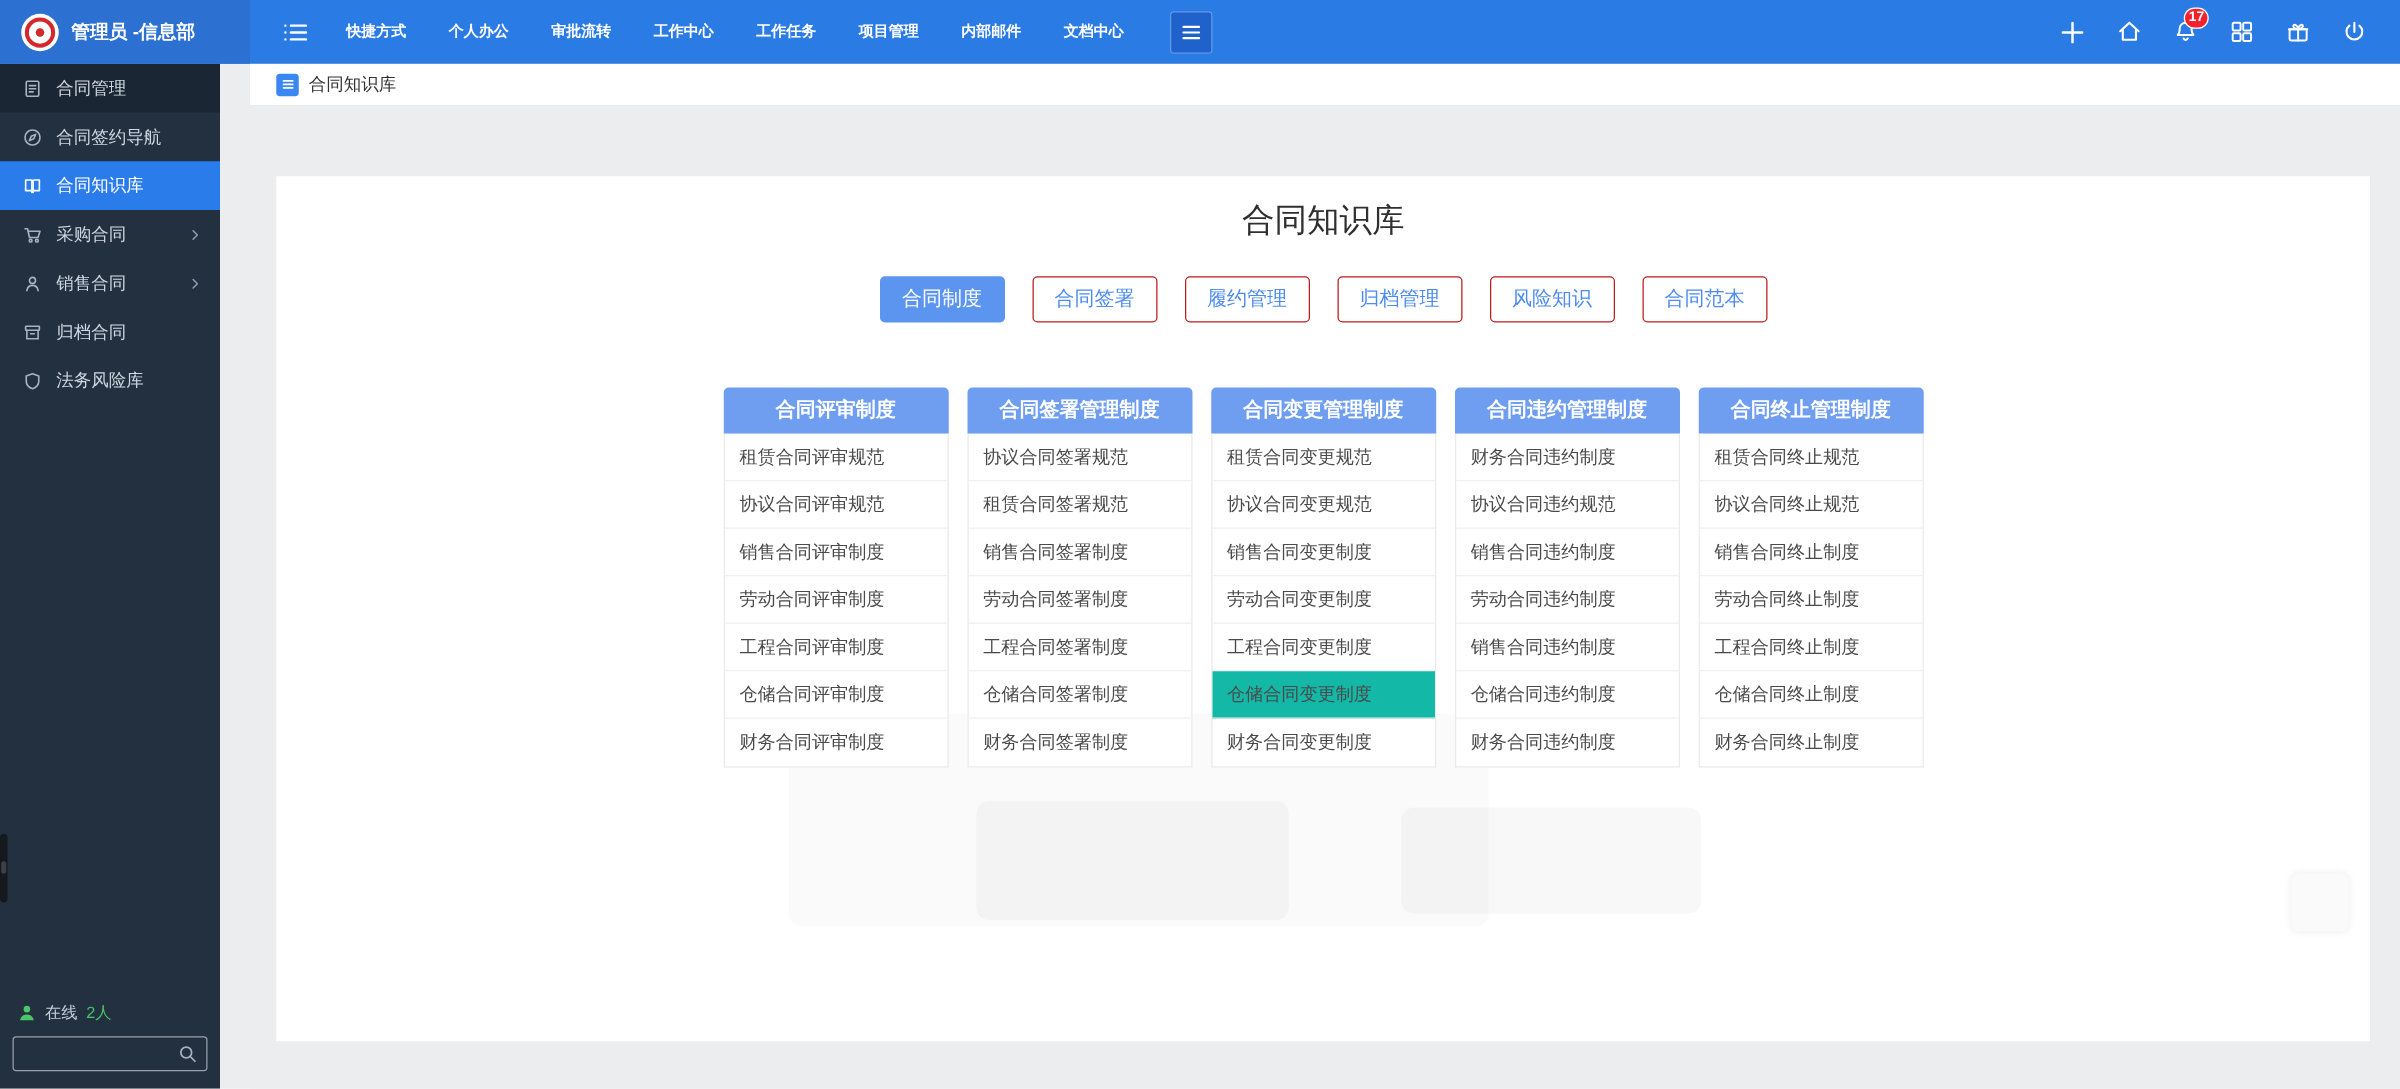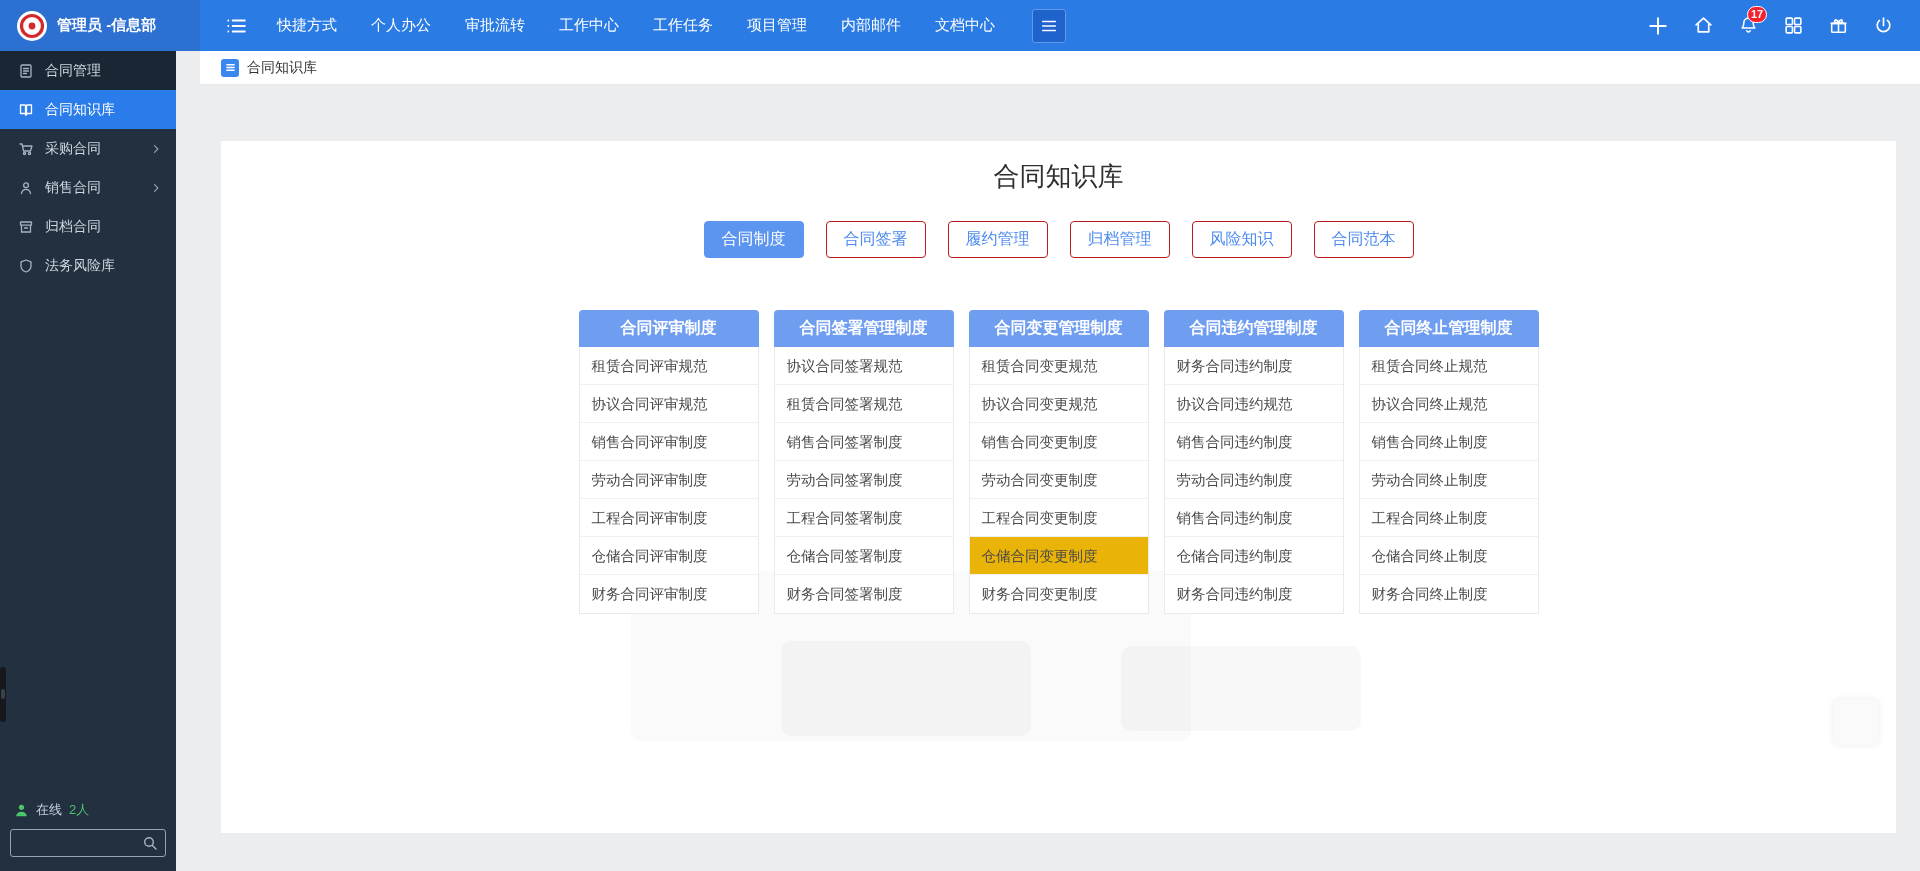--- a/index.html
+++ b/index.html
@@ -21,21 +21,21 @@
   .brand {
     width: 200px; height: 100%; background: #2c70d2; flex: none;
     display: flex; align-items: center; gap: 9px; padding-left: 16px; cursor: pointer;
   }
   .logo { width: 32px; height: 32px; flex: none; }
   .brand-user { font-size: 15px; font-weight: 600; white-space: nowrap; }
   .fold-btn { margin-left: 25px; cursor: pointer; display: flex; align-items: center; }
   .topnav { display: flex; margin-left: 13px; height: 100%; }
   .nav-item {
     padding: 0 17px; height: 100%; display: flex; align-items: center;
-    font-size: 15px; font-weight: 400; cursor: pointer; white-space: nowrap;
+    font-size: 12px; font-weight: 700; cursor: pointer; white-space: nowrap;
   }
   .more-btn {
     margin-left: 20px; width: 34px; height: 34px; border-radius: 3px;
     background: #2062cc; border: 1px solid #5f99ea;
     display: flex; align-items: center; justify-content: center; cursor: pointer;
   }
   .topbar-right {
     margin-left: auto; display: flex; align-items: center; gap: 24px; padding-right: 26px;
   }
   .tb-icon { position: relative; cursor: pointer; display: flex; align-items: flex-start; }
@@ -116,21 +116,21 @@
     height: 37px; background: #6f9ef1; border-radius: 4px 4px 0 0;
     color: #fff; font-size: 16px; font-weight: bold;
     display: flex; align-items: center; justify-content: center; white-space: nowrap;
   }
   .kcol-list { list-style: none; border: 1px solid #eaeaea; border-top: none; background: #fff; }
   .kitem {
     height: 38px; line-height: 38px; padding-left: 12px; font-size: 14.5px; color: #4a4a4a;
     border-bottom: 1px solid #f0f0f0; cursor: pointer; white-space: nowrap;
   }
   .kitem:last-child { border-bottom: none; }
-  .kitem.highlight { background: #eab308; }
+  .kitem.highlight { background: #14b8a6; }
 
   .wm { position: absolute; border-radius: 10px; background: #000; }
   .wm-1 { left: 410px; top: 430px; width: 560px; height: 170px; opacity: 0.018; }
   .wm-2 { left: 560px; top: 500px; width: 250px; height: 95px; opacity: 0.028; }
   .wm-3 { left: 900px; top: 505px; width: 240px; height: 85px; opacity: 0.028; }
   .wm-4 { left: 1612px; top: 558px; width: 46px; height: 46px; background: #fafafa; opacity: 1;
           box-shadow: 0 0 6px rgba(0,0,0,0.08); border-radius: 6px; }
 </style>
 </head>
 <body>
@@ -217,20 +217,29 @@
 <aside class="sidebar">
   <div>
       <div class="side-item section">
         <span class="side-icon">
           <svg width="16" height="16" viewBox="0 0 16 16" fill="none" stroke-width="1.3" stroke-linecap="round">
             <rect x="3" y="2" width="10" height="12" rx="1"></rect>
             <path d="M5.5 5.5h5M5.5 8h5M5.5 10.5h3"></path>
           </svg>
         </span>
         <span class="side-label">合同管理</span>
+      </div>
+      <div class="side-item">
+        <span class="side-icon">
+          <svg width="16" height="16" viewBox="0 0 16 16" fill="none" stroke-width="1.3" stroke-linejoin="round">
+            <circle cx="8" cy="8" r="6"></circle>
+            <path d="M10.5 5.5L9 9l-3.5 1.5L7 7z"></path>
+          </svg>
+        </span>
+        <span class="side-label">合同签约导航</span>
       </div>
       <div class="side-item active">
         <span class="side-icon">
           <svg width="16" height="16" viewBox="0 0 16 16" fill="none" stroke-width="1.3" stroke-linejoin="round">
             <path d="M2.5 3h4a2 2 0 0 1 2 2v8a2 2 0 0 0-2-1.5h-4z"></path>
             <path d="M13.5 3h-4a2 2 0 0 0-2 2v8a2 2 0 0 1 2-1.5h4z"></path>
           </svg>
         </span>
         <span class="side-label">合同知识库</span>
       </div>

